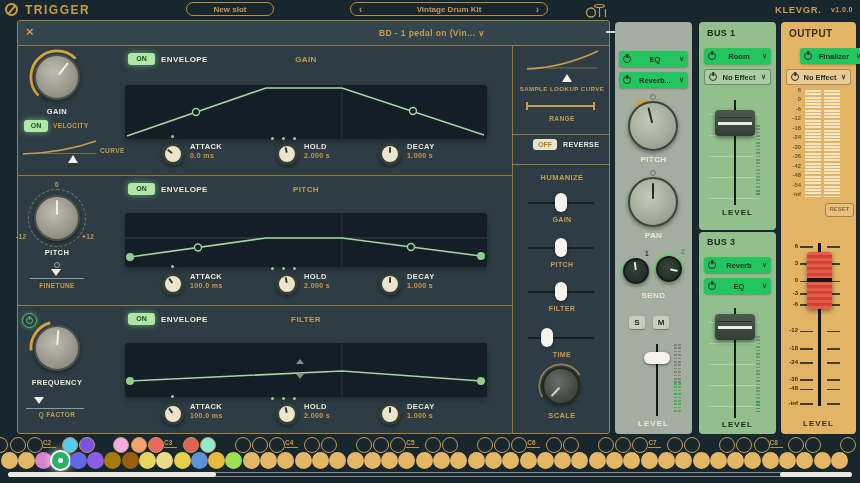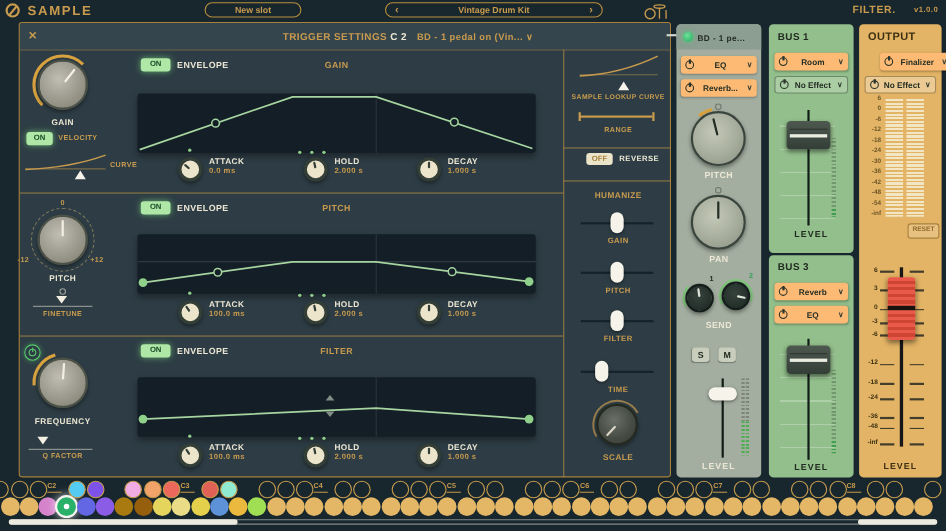--- a/index.html
+++ b/index.html
@@ -43,21 +43,21 @@
   .dot{position:absolute;border-radius:50%;}
   .gdot{width:3px;height:3px;background:#8fd08a;}
   .hdot{width:4px;height:4px;border:1px solid rgba(230,225,205,.6);background:transparent;box-sizing:content-box;}
   .triup{position:absolute;width:0;height:0;border-left:5px solid transparent;border-right:5px solid transparent;border-bottom:8px solid #f5f3ea;}
   .tridown{position:absolute;width:0;height:0;border-left:5px solid transparent;border-right:5px solid transparent;border-top:7px solid #f3efe2;}
   .hsl-track{position:absolute;height:2px;background:#16222a;}
   .hsl-handle{position:absolute;width:12px;height:19px;border-radius:6px;background:#f5f3ea;box-shadow:0 1px 3px rgba(0,0,0,.5);}
 
   
   .strip{position:absolute;border-radius:4px;}
-  .dd{position:absolute;height:16px;background:#fdba74;border-radius:3px;display:flex;align-items:center;
+  .dd{position:absolute;height:16px;background:#22c55e;border-radius:3px;display:flex;align-items:center;
       padding:0 4px;gap:3px;font-size:7.5px;font-weight:bold;color:#242e24;box-shadow:0 1px 2px rgba(0,0,0,.25);box-sizing:border-box;}
   .dd .ddtext{flex:1;text-align:center;white-space:nowrap;overflow:hidden;}
   .dd .chev{font-size:7px;color:#384038;}
   .dd.ghost{background:rgba(255,255,255,.22);border:1px solid rgba(40,55,40,.45);box-shadow:none;}
   .dd.ghost-o{background:rgba(255,255,255,.3);border:1px solid rgba(110,85,40,.55);box-shadow:none;}
   .pwr{position:relative;width:8px;height:8px;border:1.3px solid var(--pwc,#2c352b);border-radius:50%;display:inline-block;box-sizing:border-box;flex:none;}
   .pwr::after{content:"";position:absolute;left:50%;top:-2.5px;width:1.5px;height:4px;background:var(--pwc,#2c352b);transform:translateX(-50%);}
   .led{position:absolute;border-radius:50%;background:radial-gradient(circle at 40% 35%,#6fe09a,#23a95c);box-shadow:0 0 5px rgba(60,220,120,.8);}
   .smbtn{position:absolute;width:16px;height:13px;background:#c9cdbb;border-radius:3px;color:#222b21;
          font-size:8px;font-weight:bold;text-align:center;line-height:13px;box-shadow:0 1px 1px rgba(0,0,0,.3);}
@@ -92,46 +92,42 @@
 </style>
 </head>
 <body>
 
 <div class="app">
 
   <div>
     <div class="logo-mark">
         <span></span>
       </div>
-    <div class="t gold" style="left:25px;top:3px;font-size:12px;letter-spacing:1.5px;">SAMPLE</div>
+    <div class="t gold" style="left:25px;top:3px;font-size:12px;letter-spacing:1.5px;">TRIGGER</div>
     <div class="pill" style="left:186px;top:2px;width:88px;">
       <span>New slot</span>
     </div>
     <div class="pill" style="left:350px;top:2px;width:198px;justify-content:space-between;padding:0 8px;">
       <span style="font-size:10px;">‹</span>
       <span>Vintage Drum Kit</span>
       <span style="font-size:10px;">›</span>
     </div>
     <svg class="arcsvg" style="left:583px;top:2px;" width="26" height="16" viewBox="0 0 26 16">
       <circle cx="8" cy="10.5" r="4.5" fill="none" stroke="#c89b4e" stroke-width="1.3"></circle>
       <ellipse cx="16.5" cy="4" rx="5" ry="1.5" fill="none" stroke="#c89b4e" stroke-width="1.2"></ellipse>
       <line x1="16.5" y1="5.5" x2="16.5" y2="15" stroke="#c89b4e" stroke-width="1.2"></line>
       <line x1="22.5" y1="7" x2="22.5" y2="15" stroke="#c89b4e" stroke-width="1.2"></line>
     </svg>
-    <div class="t gold" style="left:775px;top:4px;font-size:9.5px;letter-spacing:.6px;">FILTER.</div>
+    <div class="t gold" style="left:775px;top:4px;font-size:9.5px;letter-spacing:.6px;">KLEVGR.</div>
     <div class="t gold" style="left:831px;top:5.5px;font-size:7px;">v1.0.0</div>
   </div>
 
   <div class="panel">
     <div class="phead">
       <span class="t gold" style="left:8px;top:3px;font-size:13px;">×</span>
-      <div class="t ctr" style="left:0;right:0;top:7px;font-size:9px;">
-        <span class="gold">TRIGGER SETTINGS</span>
-        <span class="cream">C 2</span>
-      </div>
       <div class="t gold rgt" style="right:10px;top:7px;width:220px;font-size:8.5px;">
         <span>BD - 1 pedal on (Vin...</span>
         <span>∨</span>
       </div>
     </div>
 
     <div class="hline" style="left:0;top:154px;width:494px;"></div>
     <div class="hline" style="left:0;top:284px;width:494px;"></div>
     <div class="vline" style="left:494px;top:24px;height:389px;"></div>
 
@@ -322,24 +318,20 @@
       <div class="knob sclknob" style="left:524px;top:346px;width:38px;height:38px;">
         <span class="ptr" style="transform:rotate(-137deg);"></span>
       </div>
       <div class="t gold ctr" style="left:496px;top:390px;width:96px;font-size:7.5px;">SCALE</div>
     </div>
   </div>
 
   <div style="position:absolute;left:606px;top:31px;width:11px;height:2px;background:#cdd4c9;"></div>
 
   <div class="strip" style="left:615px;top:22px;width:77px;height:412px;background:#a3aea0;">
-    <div style="position:absolute;left:0;right:0;top:0;height:23px;background:#8c9d91;border-radius:4px 4px 0 0;">
-      <span class="led" style="left:6px;top:7px;width:9px;height:9px;"></span>
-      <span class="t dark" style="left:19px;top:8px;font-size:7.5px;">BD - 1 pe...</span>
-    </div>
     <div class="dd" style="left:4px;top:29px;width:69px;">
       <span class="pwr"></span>
       <span class="ddtext">EQ</span>
       <span class="chev">∨</span>
     </div>
     <div class="dd" style="left:4px;top:50px;width:69px;">
       <span class="pwr"></span>
       <span class="ddtext">Reverb...</span>
       <span class="chev">∨</span>
     </div>

